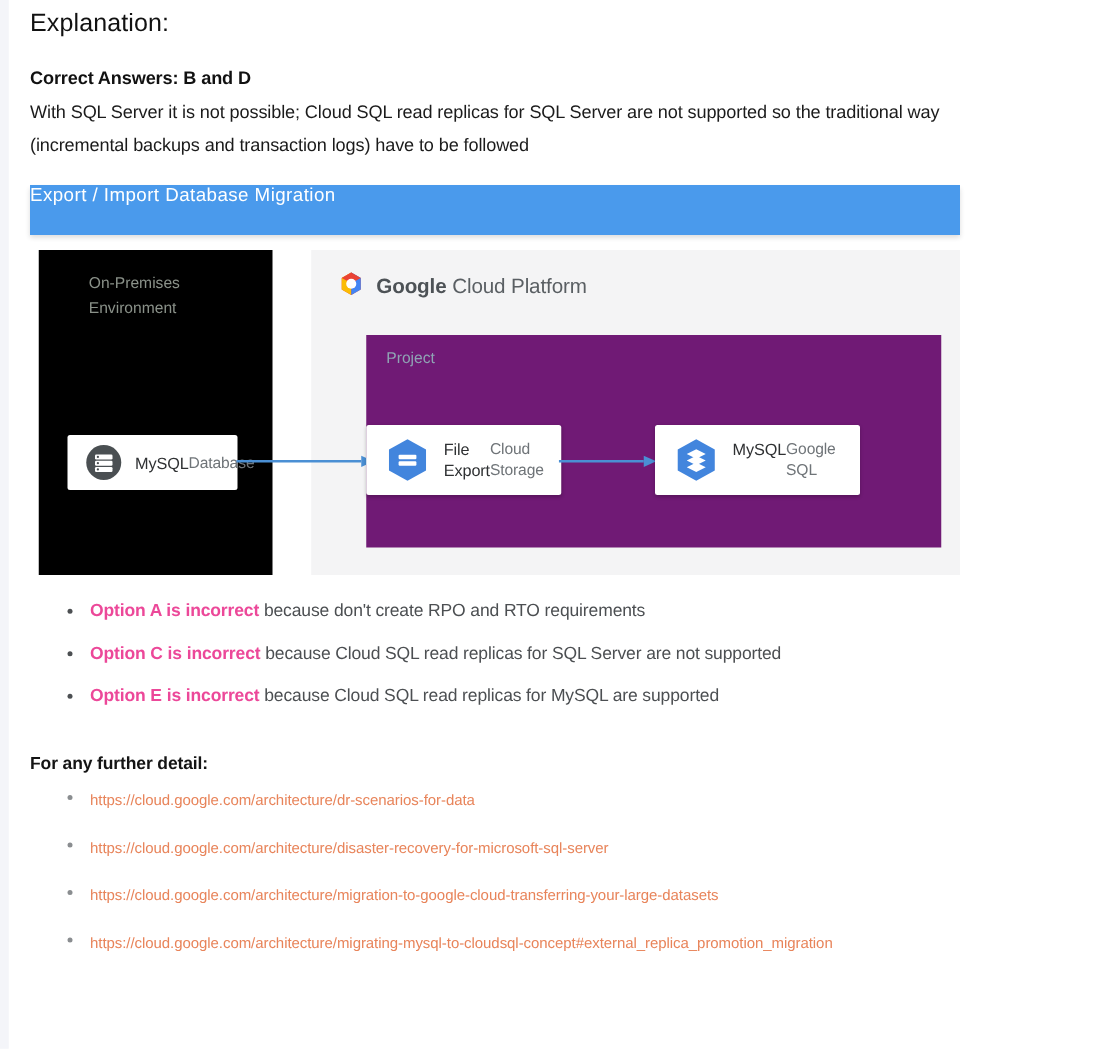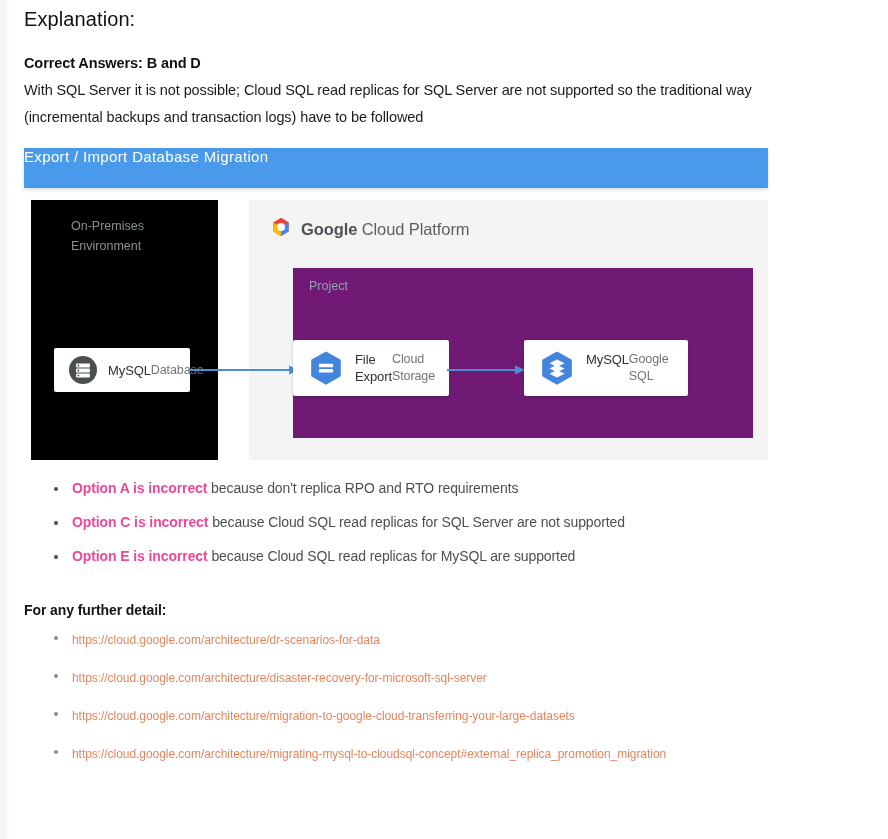--- a/index.html
+++ b/index.html
@@ -324,21 +324,21 @@
           <span class="node-title">MySQL</span>
           <span class="node-sub">Google SQL</span>
         </span>
       </div>
 
     </div>
   </div>
 
   <ul class="options-list">
     <li>
-      <b>Option A  is incorrect</b><span> because don't replica RPO and RTO requirements</span>
+      <b>Option A  is incorrect</b><span> because don't create RPO and RTO requirements</span>
     </li>
     <li>
       <b>Option C  is incorrect</b><span> because Cloud SQL read replicas for SQL Server are not supported</span>
     </li>
     <li>
       <b>Option E is incorrect</b><span> because Cloud SQL read replicas for MySQL are supported</span>
     </li>
   </ul>
 
   <p class="further-detail">For any further detail:</p>

